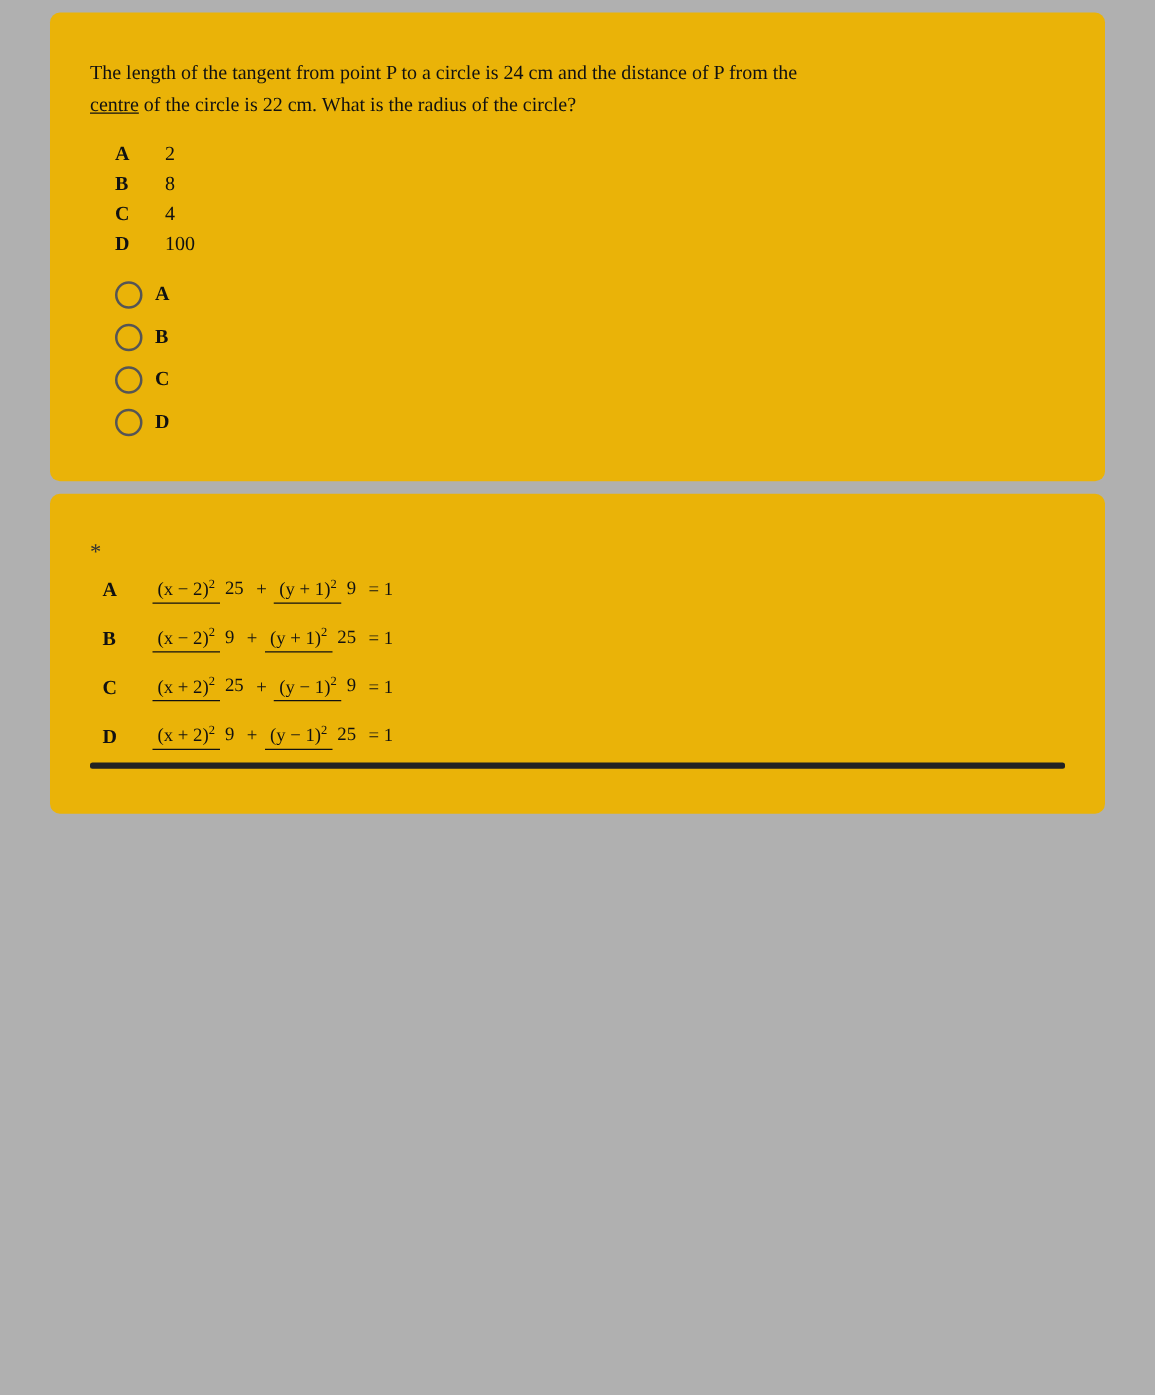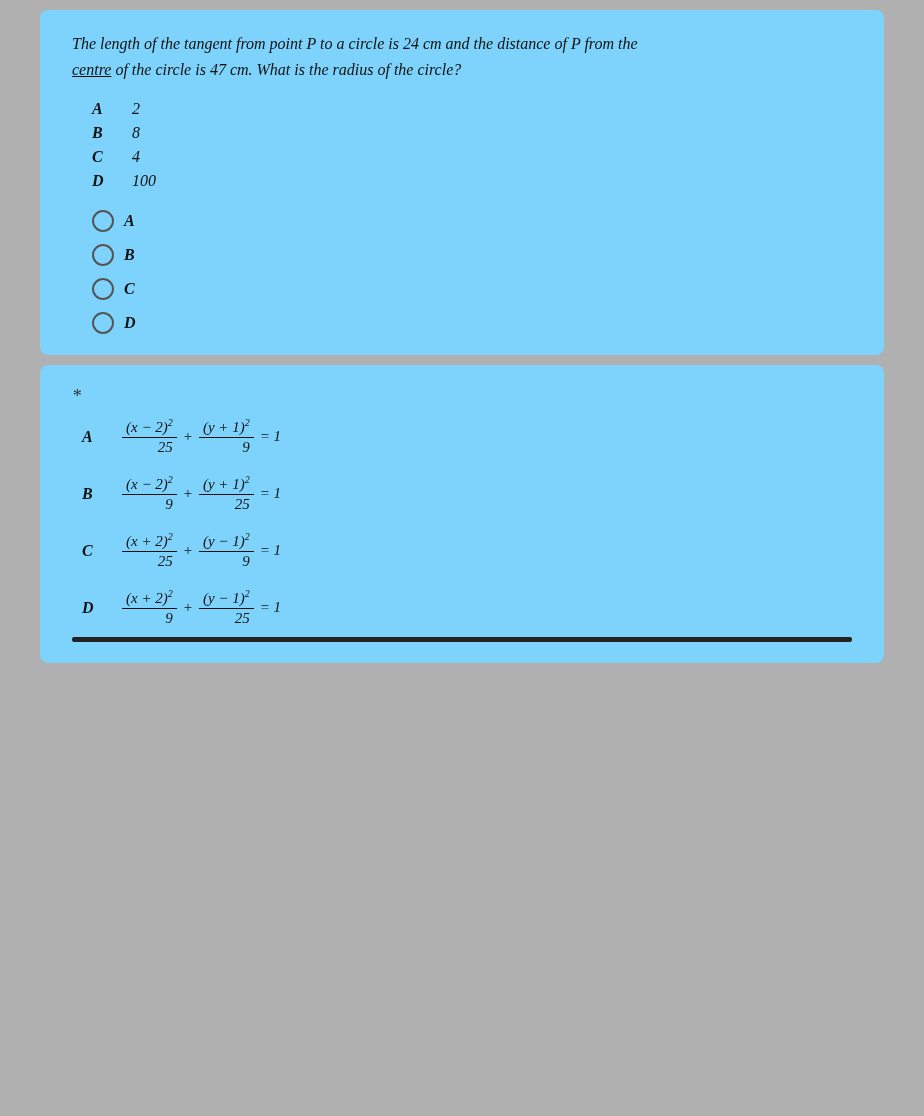--- a/index.html
+++ b/index.html
@@ -9,25 +9,24 @@
       width: 924px;
       min-height: 1116px;
       display: flex;
       flex-direction: column;
       align-items: center;
       padding: 10px 40px;
       gap: 10px;
     }
 
     .card {
-      background-color: #7dd3fc;
+      background-color: #eab308;
       border-radius: 8px;
       width: 100%;
-      padding: 21px 32px;
-      font-style: italic;
+      padding: 36px 32px;
     }
 
     .question-text {
       font-size: 16px;
       line-height: 1.6;
       color: #111;
       margin-bottom: 18px;
     }
 
     .underline {
@@ -109,22 +108,22 @@
 
     .math-option-letter {
       font-weight: bold;
       font-size: 16px;
       width: 24px;
       color: #111;
     }
 
     .math-fraction {
       display: flex;
-      flex-direction: column;
-      align-items: flex-end;
+      flex-direction: row;
+      align-items: flex-start;
       font-size: 15px;
       color: #111;
     }
 
     .math-numerator {
       border-bottom: 1.5px solid #111;
       padding: 0 4px 1px 4px;
       white-space: nowrap;
     }
 
@@ -152,21 +151,21 @@
     sup {
       font-size: 10px;
     }
   </style>
 </head>
 <body>
 
 <div class="card">
   <div class="question-text">
     <span>The length of the tangent from point </span><span>P</span><span> to a circle is 24 cm and the distance of </span><span>P</span><span> from the</span><br>
-    <span class="underline">centre</span><span> of the circle is 47 cm. What is the radius of the circle?</span>
+    <span class="underline">centre</span><span> of the circle is 22 cm. What is the radius of the circle?</span>
   </div>
 
   <div class="options-table">
     <div class="option-row">
       <span class="option-letter">A</span>
       <span class="option-value">2</span>
     </div>
     <div class="option-row">
       <span class="option-letter">B</span>
       <span class="option-value">8</span>

